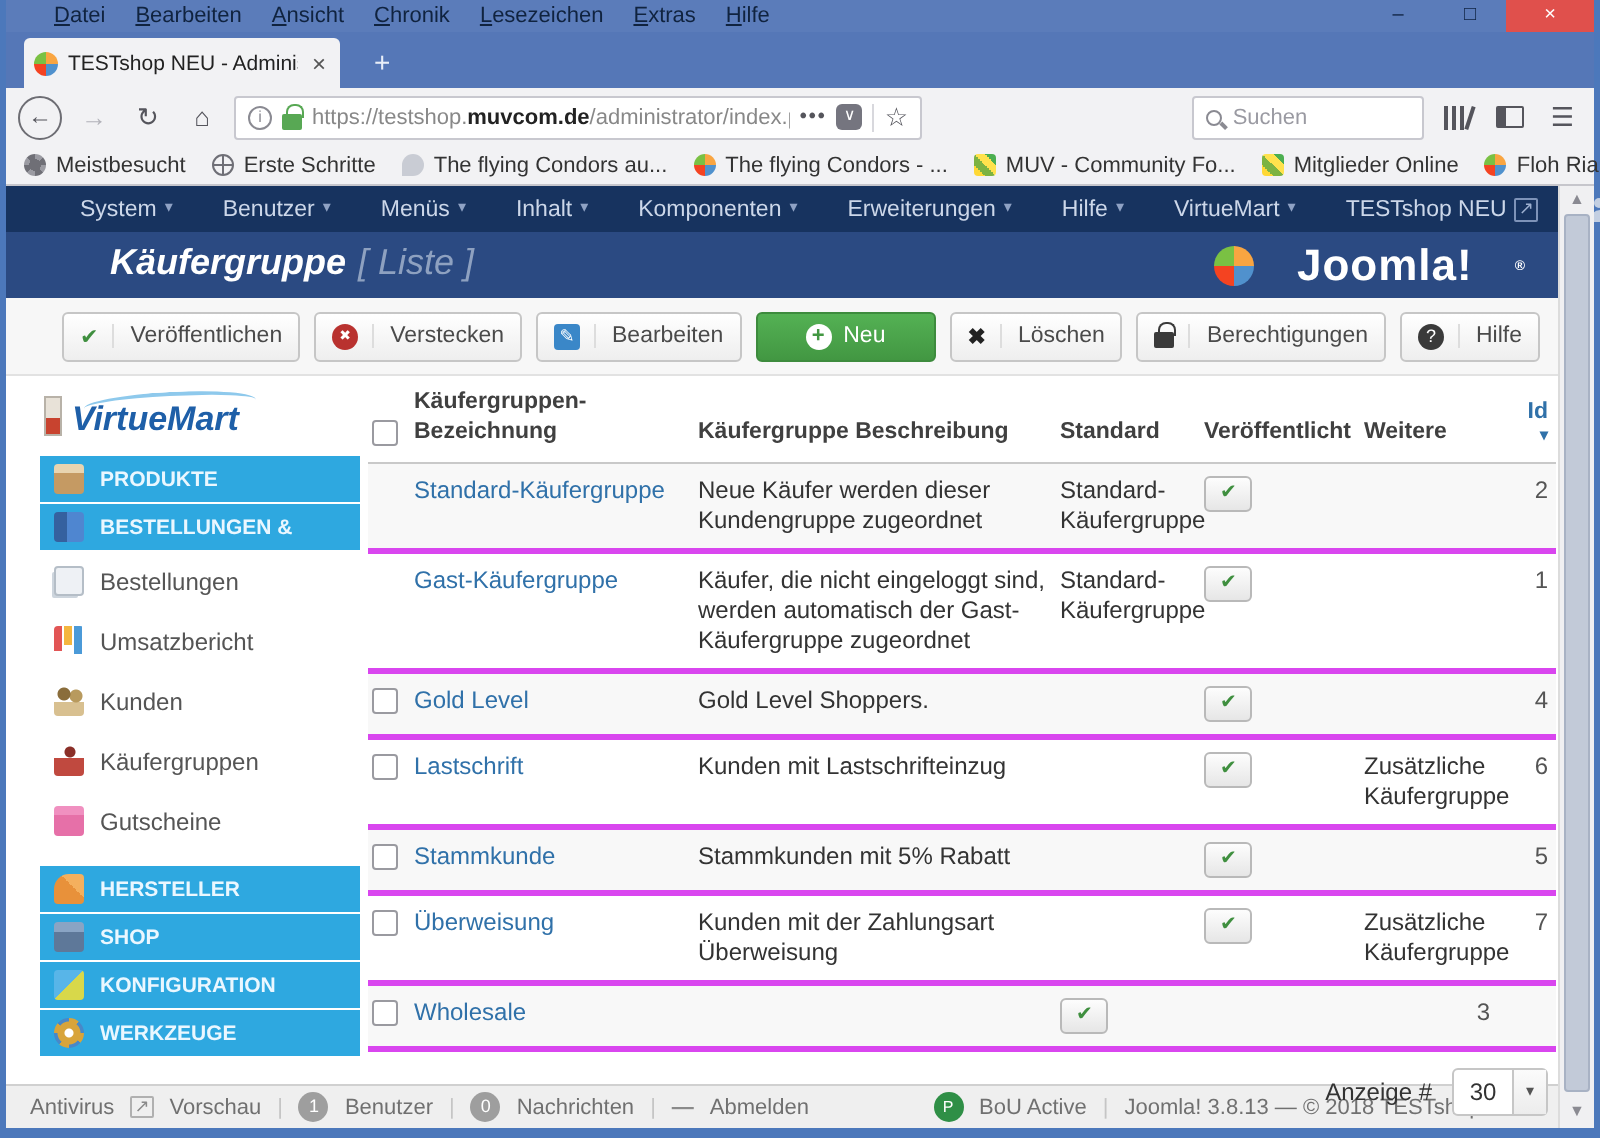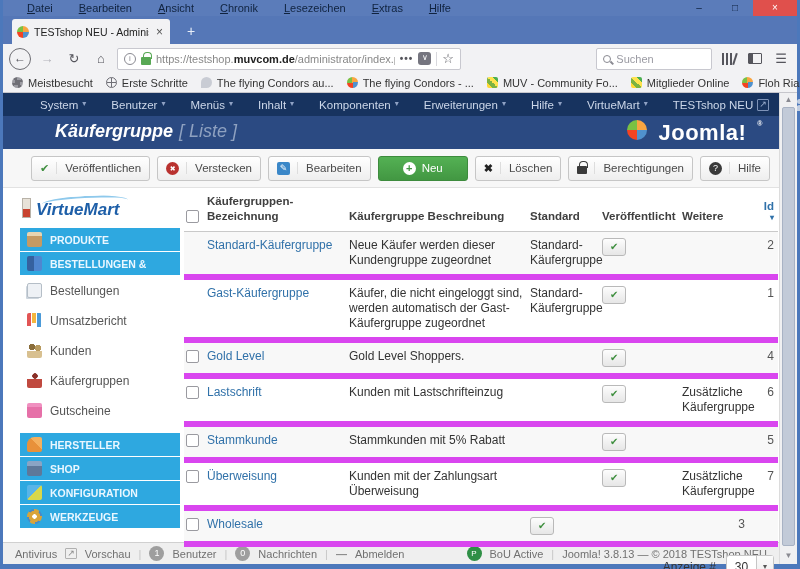--- a/index.html
+++ b/index.html
@@ -1,21 +1,21 @@
 <!DOCTYPE html>
 <html><head>
 <meta charset="utf-8">
 <style>
   * { margin:0; padding:0; box-sizing:border-box; font-family:"Liberation Sans", sans-serif; }
   html,body { width:800px; height:569px; overflow:hidden; background:#fff; }
   .win { position:absolute; inset:0; border:3px solid #4c78bb; border-top:none; border-bottom-width:5px; display:flex; flex-direction:column; background:#fff; }
 
   
   .titlebar { height:16px; background:#5b7cba; display:flex; align-items:center; font-size:11px; color:#10233f; flex:0 0 auto; }
-  .menus { display:flex; gap:26px; padding-left:24px; }
+  .menus { display:flex; gap:15px; padding-left:24px; }
   .menus span { cursor:default; }
   .menus span::first-letter { text-decoration:underline; }
   .winctl { margin-left:auto; display:flex; height:16px; }
   .ctl { width:36px; text-align:center; font-size:10px; line-height:15px; color:#0e2240; }
   .ctl.close { background:#e0504c; color:#fff; width:44px; }
 
   .tabstrip { height:28px; background:#5577b7; position:relative; flex:0 0 auto; }
   .tab { position:absolute; left:9px; top:3px; bottom:0; width:158px; background:#f2f2f4; border-radius:3px 3px 0 0; display:flex; align-items:center; gap:5px; padding:0 5px; font-size:10.5px; color:#222; }
   .tab-title { flex:1; white-space:nowrap; overflow:hidden; }
   .tab-close { color:#555; font-size:12px; padding:0 2px; }
@@ -65,21 +65,21 @@
   .jknot { width:14px; height:14px; background:radial-gradient(circle 2.5px at 3.5px 3.5px,#fff 2.2px,#0000 2.6px), radial-gradient(circle 2.5px at 10.5px 3.5px,#fff 2.2px,#0000 2.6px), radial-gradient(circle 2.5px at 3.5px 10.5px,#fff 2.2px,#0000 2.6px), radial-gradient(circle 2.5px at 10.5px 10.5px,#fff 2.2px,#0000 2.6px), linear-gradient(45deg,#0000 44%,#fff 44% 56%,#0000 56%), linear-gradient(-45deg,#0000 44%,#fff 44% 56%,#0000 56%); }
   .extlink { font-size:9px; color:#9db0d0; border:1px solid #7e93b8; padding:0 1px; line-height:9px; border-radius:1px; }
   .am-user { margin-left:auto; display:flex; align-items:center; gap:5px; }
   .usericon { width:12px; height:12px; position:relative; }
   .usericon::before { content:""; position:absolute; left:3.5px; top:0; width:5px; height:5px; border-radius:50%; background:#c3cfe2; }
   .usericon::after { content:""; position:absolute; left:1px; top:6px; width:10px; height:6px; border-radius:5px 5px 0 0; background:#c3cfe2; }
 
   .titleband { height:33px; background:#2b4a82; position:relative; color:#fff; flex:0 0 auto; }
   .pagetitle { position:absolute; left:52px; top:5px; font-size:18px; font-weight:bold;font-style:italic; }
   .pagetitle .sub { color:#8ea1c0; font-weight:normal; margin-left:6px; }
-  .jlogo { position:absolute; right:16px; top:4px; display:flex; gap:11px; font-size:22px; font-weight:bold; letter-spacing:.5px; }
+  .jlogo { position:absolute; right:16px; top:4px; display:flex; align-items:center; gap:21px; font-size:22px; font-weight:bold; letter-spacing:.5px; }
   .jlogo sup { font-size:7px; }
 
   .cmstoolbar { height:39px; background:#f7f7f7; border-bottom:1px solid #e2e2e2; display:flex; align-items:center; gap:7px; padding-left:28px; flex:0 0 auto; }
   .btn { height:25px; background:linear-gradient(#fff,#eee); border:1px solid #c6c6c6; border-radius:3px; display:flex; align-items:center; padding:0 8px; font-size:11.5px; color:#4a4a4a; }
   .btn .lbl { border-left:1px solid #ddd; padding-left:8px; margin-left:7px; }
   .btn.green { background:linear-gradient(#54b154,#429742); border-color:#3d8b3d; color:#fff; padding:0 24px; }
   .btn.green .lbl { border-left:none; padding-left:6px; margin-left:0; }
   .ic-check { color:#3f8f3f; font-size:11px; }
   .ic-hide { width:13px; height:13px; border-radius:50%; background:#b9322f; color:#fff; font-size:7px; line-height:13px; text-align:center; }
   .ic-edit { width:13px; height:13px; border-radius:2px; background:#3a87c8; color:#fff; font-size:9px; line-height:13px; text-align:center; }
@@ -109,21 +109,21 @@
   .ic-kunden { background:radial-gradient(circle 3px at 5px 4px, #8a6d3b 3px, #0000 3.5px), radial-gradient(circle 3px at 11px 5px, #b89a5e 3px, #0000 3.5px), linear-gradient(#0000 55%, #d8c090 55%); }
   .ic-kgrp { background:radial-gradient(circle 2.5px at 8px 3px, #8a2f28 2.5px, #0000 3px), linear-gradient(#0000 40%, #c0493f 40%); }
   .ic-gutschein { background:linear-gradient(90deg,#0000 40%, #f8e Craft); background:linear-gradient(#f090c0 30%, #e670a8 30%); }
   .ic-hersteller { background:linear-gradient(45deg,#e8913a 60%, #f4b05e 60%); border-radius:50% 2px 2px 2px; }
   .ic-shop { background:linear-gradient(#8aa4c4 35%, #5e7899 35%); }
   .ic-konfig { background:linear-gradient(135deg,#58b5e8 50%, #d8d84a 50%); }
   .ic-werkzeuge { background:radial-gradient(circle 3px at 7.5px 7.5px, #fff 2px, #d8a43a 2.5px 5.5px, #0000 6px), conic-gradient(#d8a43a 0 40deg, #4888c8 40deg 90deg, #d8a43a 90deg 130deg, #4888c8 130deg 180deg, #d8a43a 180deg 220deg, #4888c8 220deg 270deg, #d8a43a 270deg 310deg, #4888c8 310deg); border-radius:50%; }
 
   
   .tablewrap { position:absolute; left:181px; top:2px; width:594px; }
-  .trow { display:grid; grid-template-columns:20px 142px 181px 72px 80px 70px 29px; border-bottom:6px solid #d946ef; align-items:start; }
+  .trow { display:grid; grid-template-columns:20px 142px 181px 72px 80px 70px 29px; border-bottom:3px solid #d946ef; align-items:start; }
   .trow.head { border-bottom:1px solid #c9c9c9; }
   .trow.stripe { background:#f8f8f8; }
   .th { font-weight:bold; color:#404040; font-size:11.5px; padding:4px 3px 7px 3px; align-self:end; line-height:1.3; }
   .th.id { color:#3071a9; text-align:right; padding-right:4px; }
   .th.id .sortcaret { display:block; font-size:8px; color:#3071a9; }
   .td { padding:6px 3px; color:#333; line-height:1.25; }
   .td.name { color:#3071a9; }
   .td.id { text-align:right; color:#555; padding-right:4px; }
   .cb { width:13px; height:13px; border:1px solid #9a9aa0; background:#fff; border-radius:2px; margin:7px 0 0 2px; }
   .trow.head .cb { margin:0 0 8px 2px; align-self:end; }

